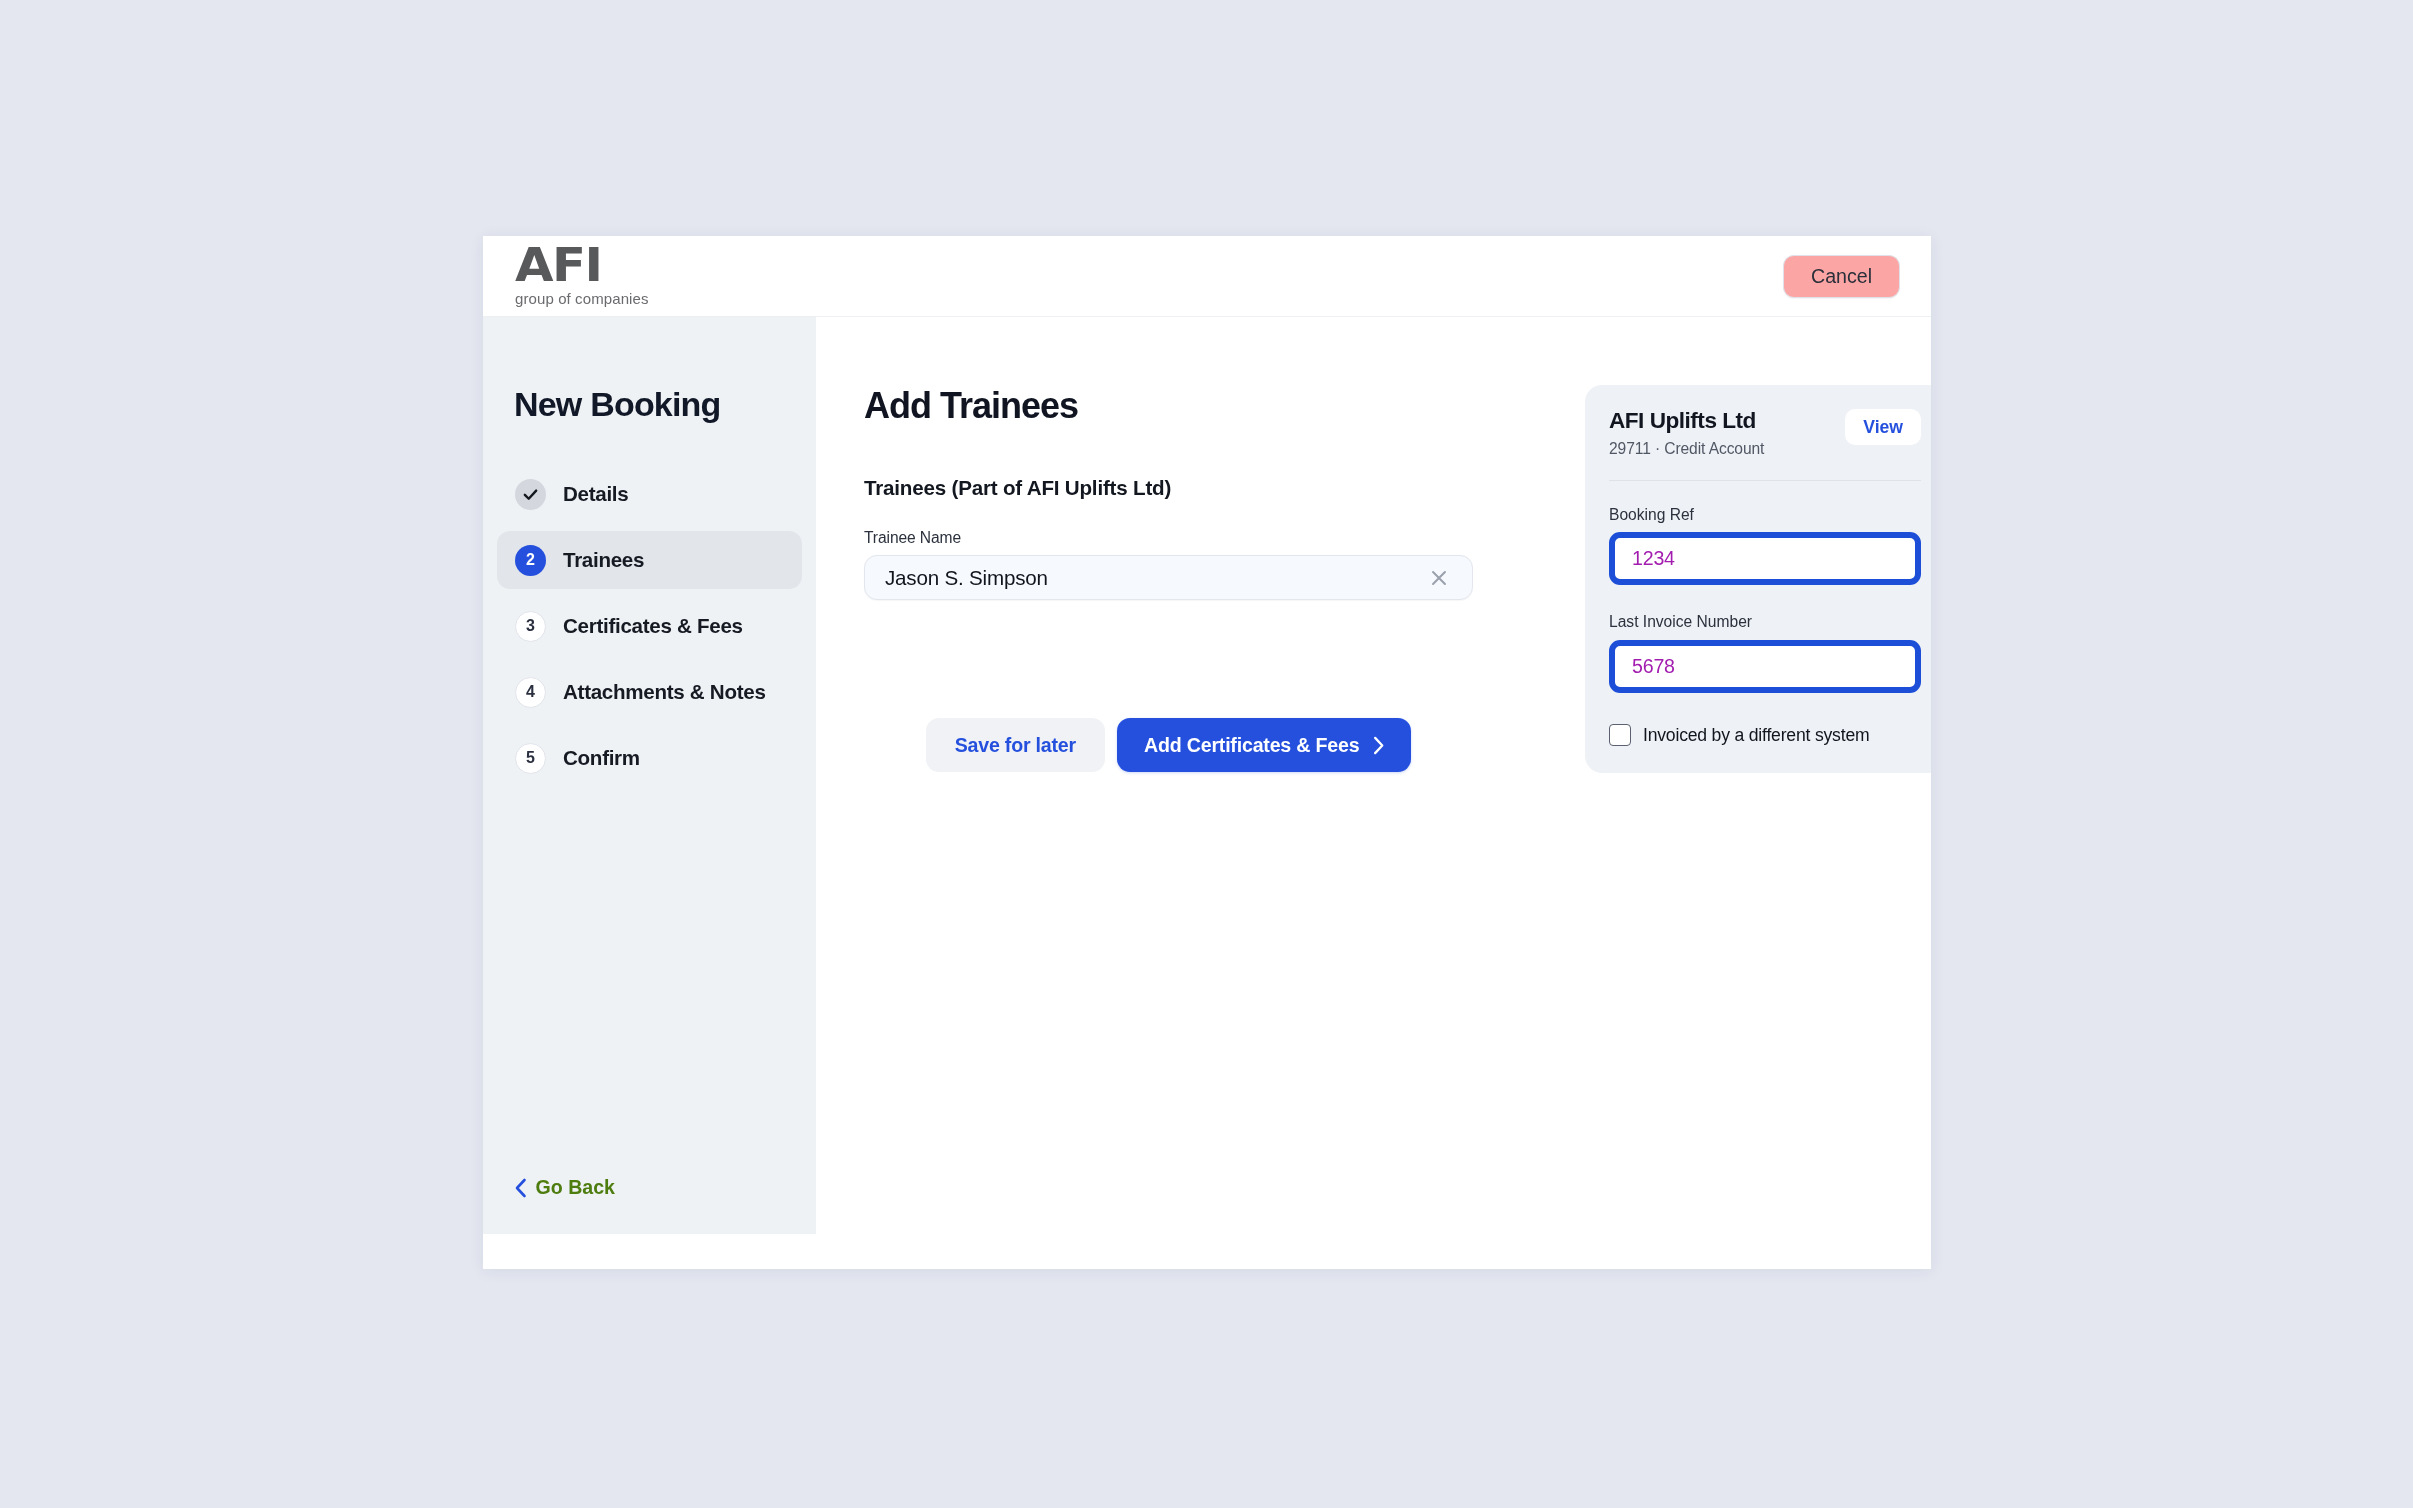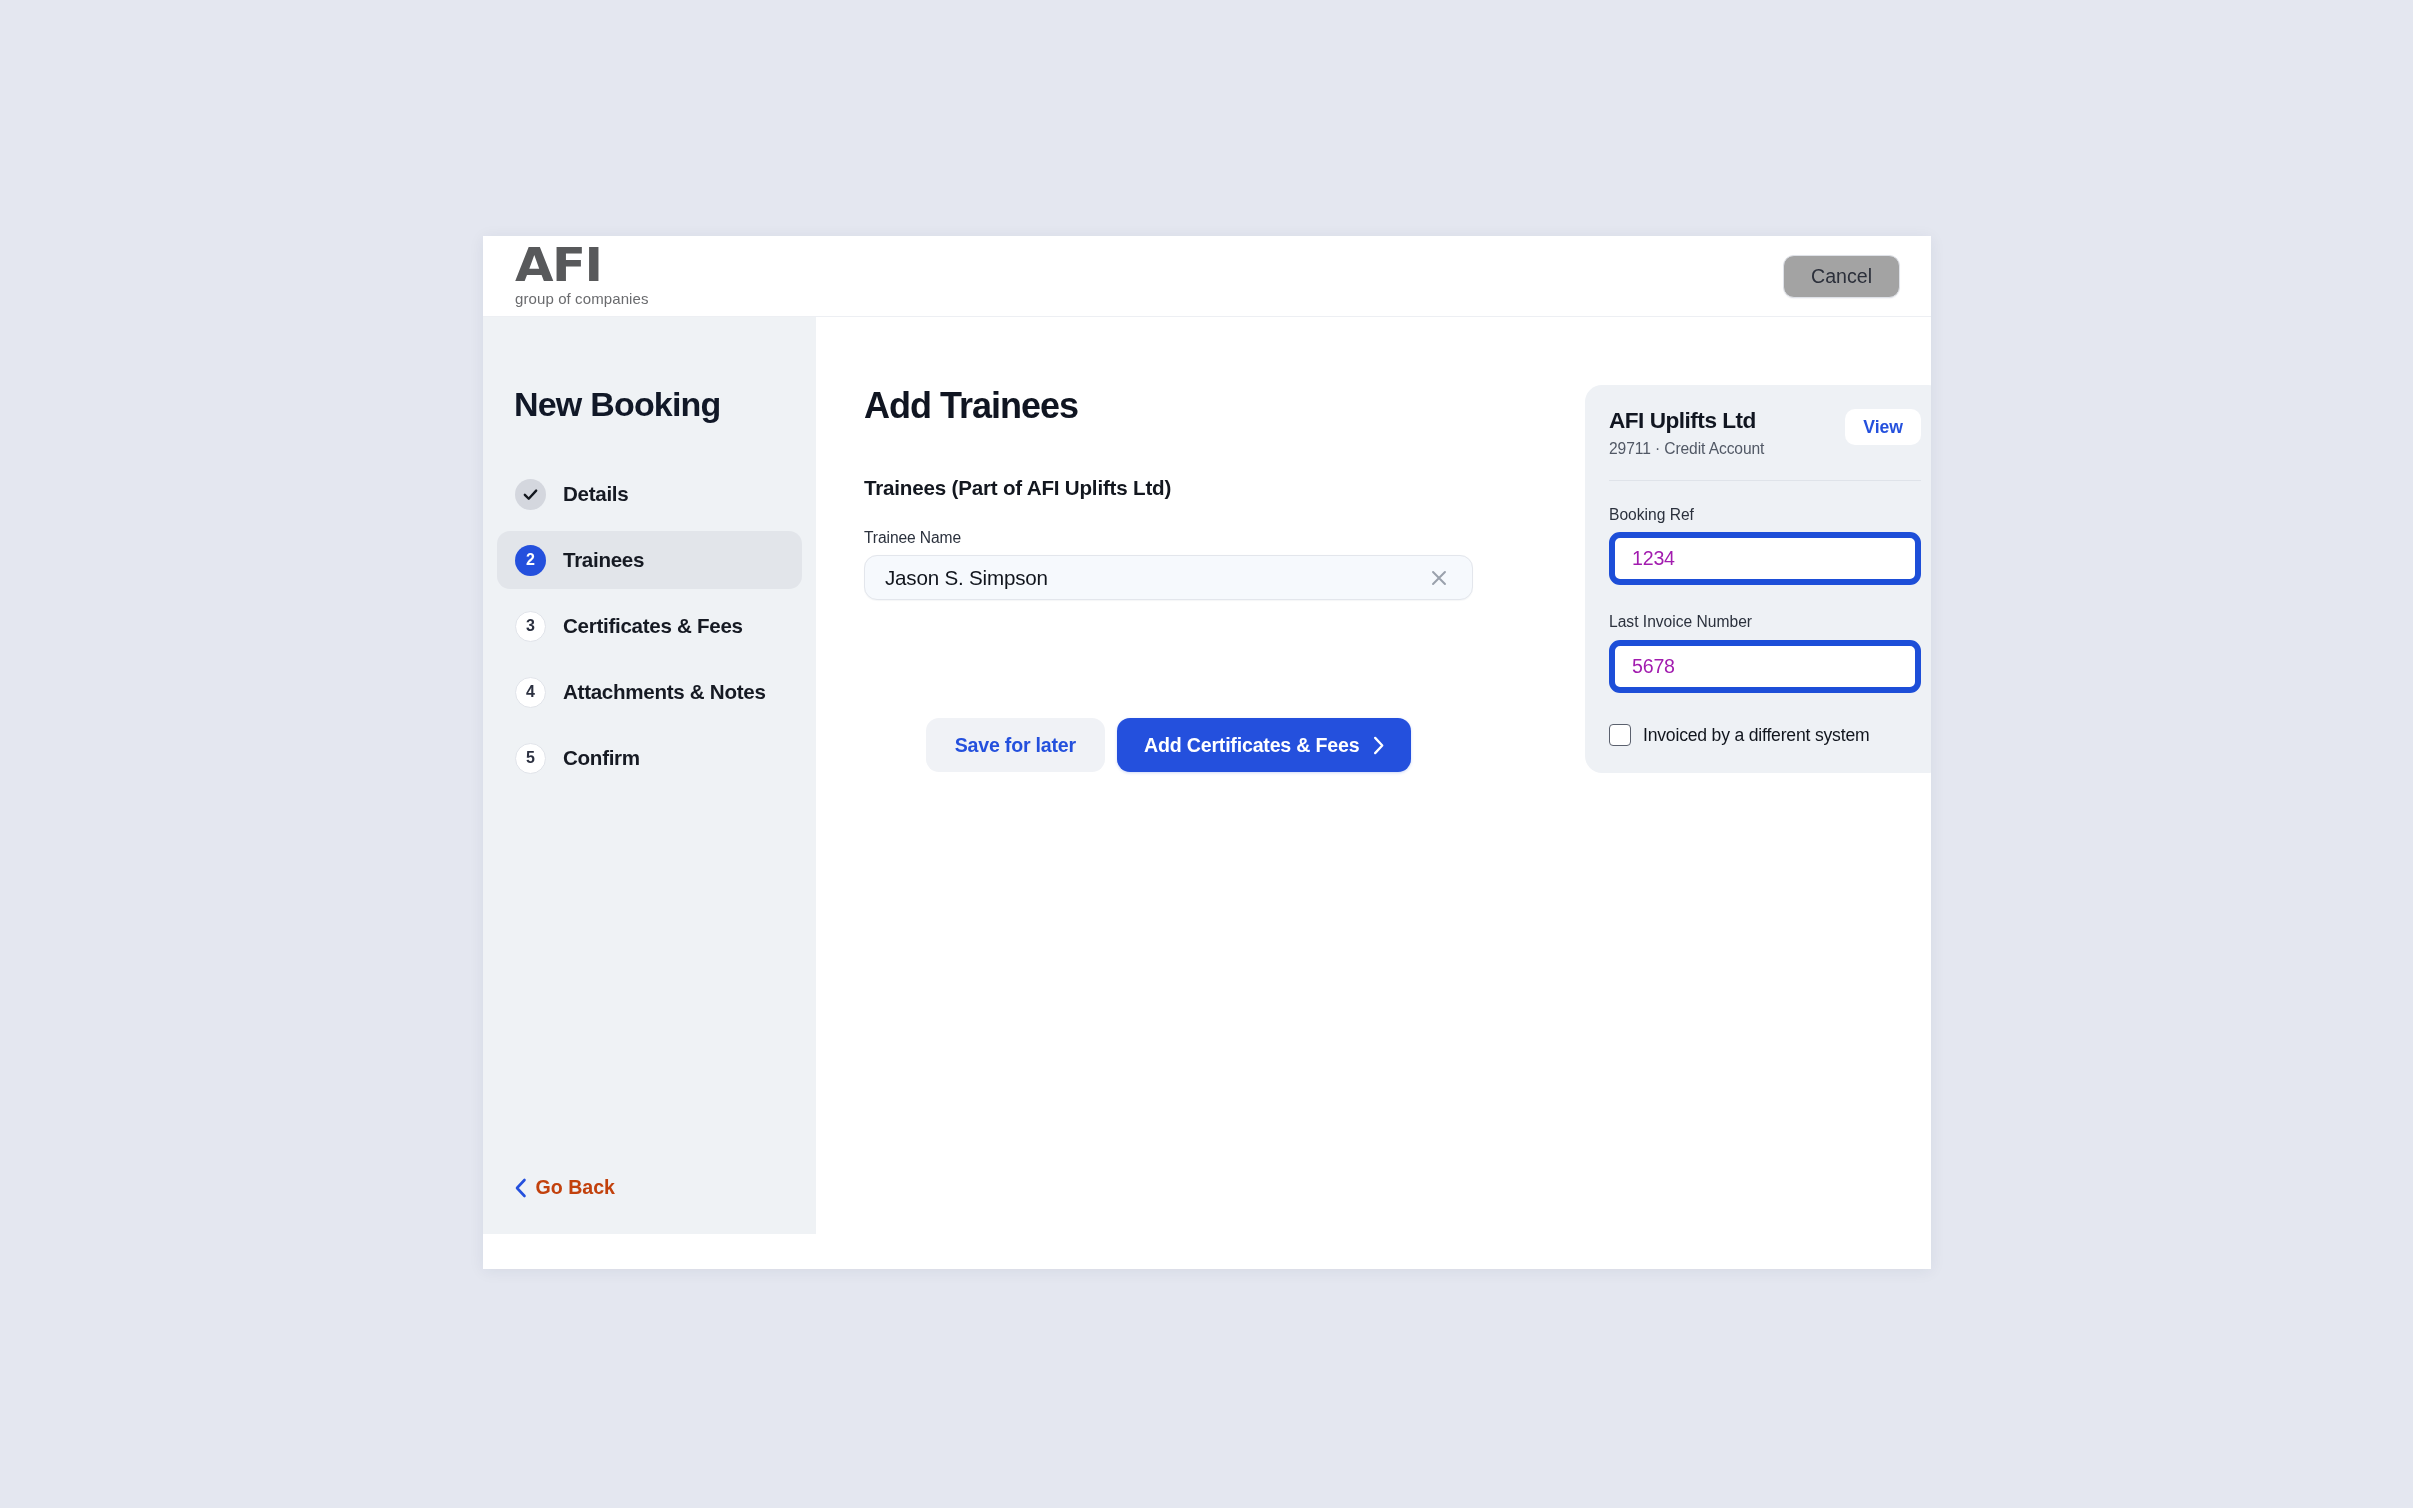--- a/index.html
+++ b/index.html
@@ -48,21 +48,21 @@
   }
   .brand-sub {
     font-size: 15px;
     color: #6a6b6e;
     letter-spacing: 0.1px;
     margin-top: 4.5px;
     font-family: "Liberation Sans", sans-serif;
   }
   .cancel-button {
     border: 1px solid #dfe2e8;
-    background: #a3a3a3;
+    background: #fca5a5;
     border-radius: 11px;
     height: 43px;
     padding: 16px 27px;
     font-size: 19.6px;
     color: #2b2f3a;
     font-family: "Liberation Sans", sans-serif;
     cursor: pointer;
     display: flex; align-items: center;
     box-shadow: 0 0.5px 1px rgba(30,40,70,0.05);
   }
@@ -118,21 +118,21 @@
   }
   .check-glyph { display:block; width: 17px; height: 17px; }
 
   .go-back {
     position: absolute;
     left: 31px;
     bottom: 35px;
     display: flex;
     align-items: center;
     gap: 8.5px;
-    color: #c2410c;
+    color: #4d7c0f;
     font-size: 19.6px;
     font-weight: 700;
     cursor: pointer;
   }
   .go-back .chev { display:block; width: 13px; height: 20px; }
 
   
   .main {
     flex: 1;
     background: #ffffff;

